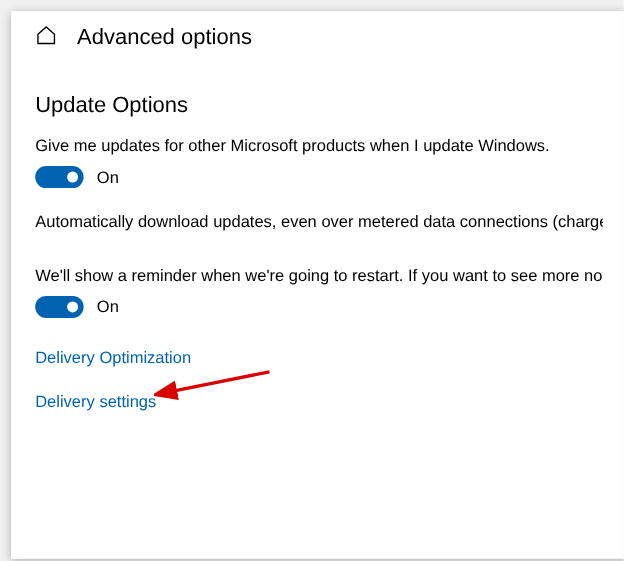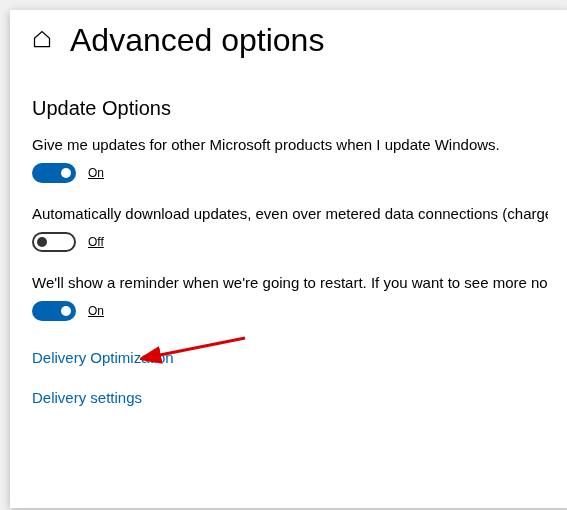--- a/index.html
+++ b/index.html
@@ -26,21 +26,21 @@
       align-items: center;
       gap: 18px;
       padding: 0 22px 18px 22px;
     }
     .home-icon {
       width: 20px;
       height: 20px;
       flex-shrink: 0;
     }
     .page-title {
-      font-size: 32px;
+      font-size: 20px;
       font-weight: 400;
       color: #000;
     }
     .section-heading {
       font-size: 20px;
       font-weight: 400;
       color: #000;
       padding: 20px 22px 16px 22px;
     }
     .setting-row {
@@ -82,23 +82,22 @@
     }
     .toggle.on .toggle-knob {
       background: #ffffff;
       right: 5px;
     }
     .toggle.off .toggle-knob {
       background: #333;
       left: 3px;
     }
     .toggle-label {
-      font-size: 12px;
+      font-size: 15px;
       color: #000;
-      text-decoration: underline;
     }
     .link-row {
       padding: 6px 22px 16px 22px;
     }
     .link {
       font-size: 15px;
       color: #0063b1;
       cursor: pointer;
     }
     .arrow-svg {
@@ -129,26 +128,20 @@
     <div class="toggle-row">
       <div class="toggle on">
         <div class="toggle-knob"></div>
       </div>
       <span class="toggle-label">On</span>
     </div>
   </div>
 
   <div class="setting-row">
     <div class="setting-description">Automatically download updates, even over metered data connections (charges may apply).</div>
-    <div class="toggle-row">
-      <div class="toggle off">
-        <div class="toggle-knob"></div>
-      </div>
-      <span class="toggle-label">Off</span>
-    </div>
   </div>
 
   <div class="setting-row">
     <div class="setting-description">We'll show a reminder when we're going to restart. If you want to see more notifications about restarting, turn this on.</div>
     <div class="toggle-row">
       <div class="toggle on">
         <div class="toggle-knob"></div>
       </div>
       <span class="toggle-label">On</span>
     </div>

